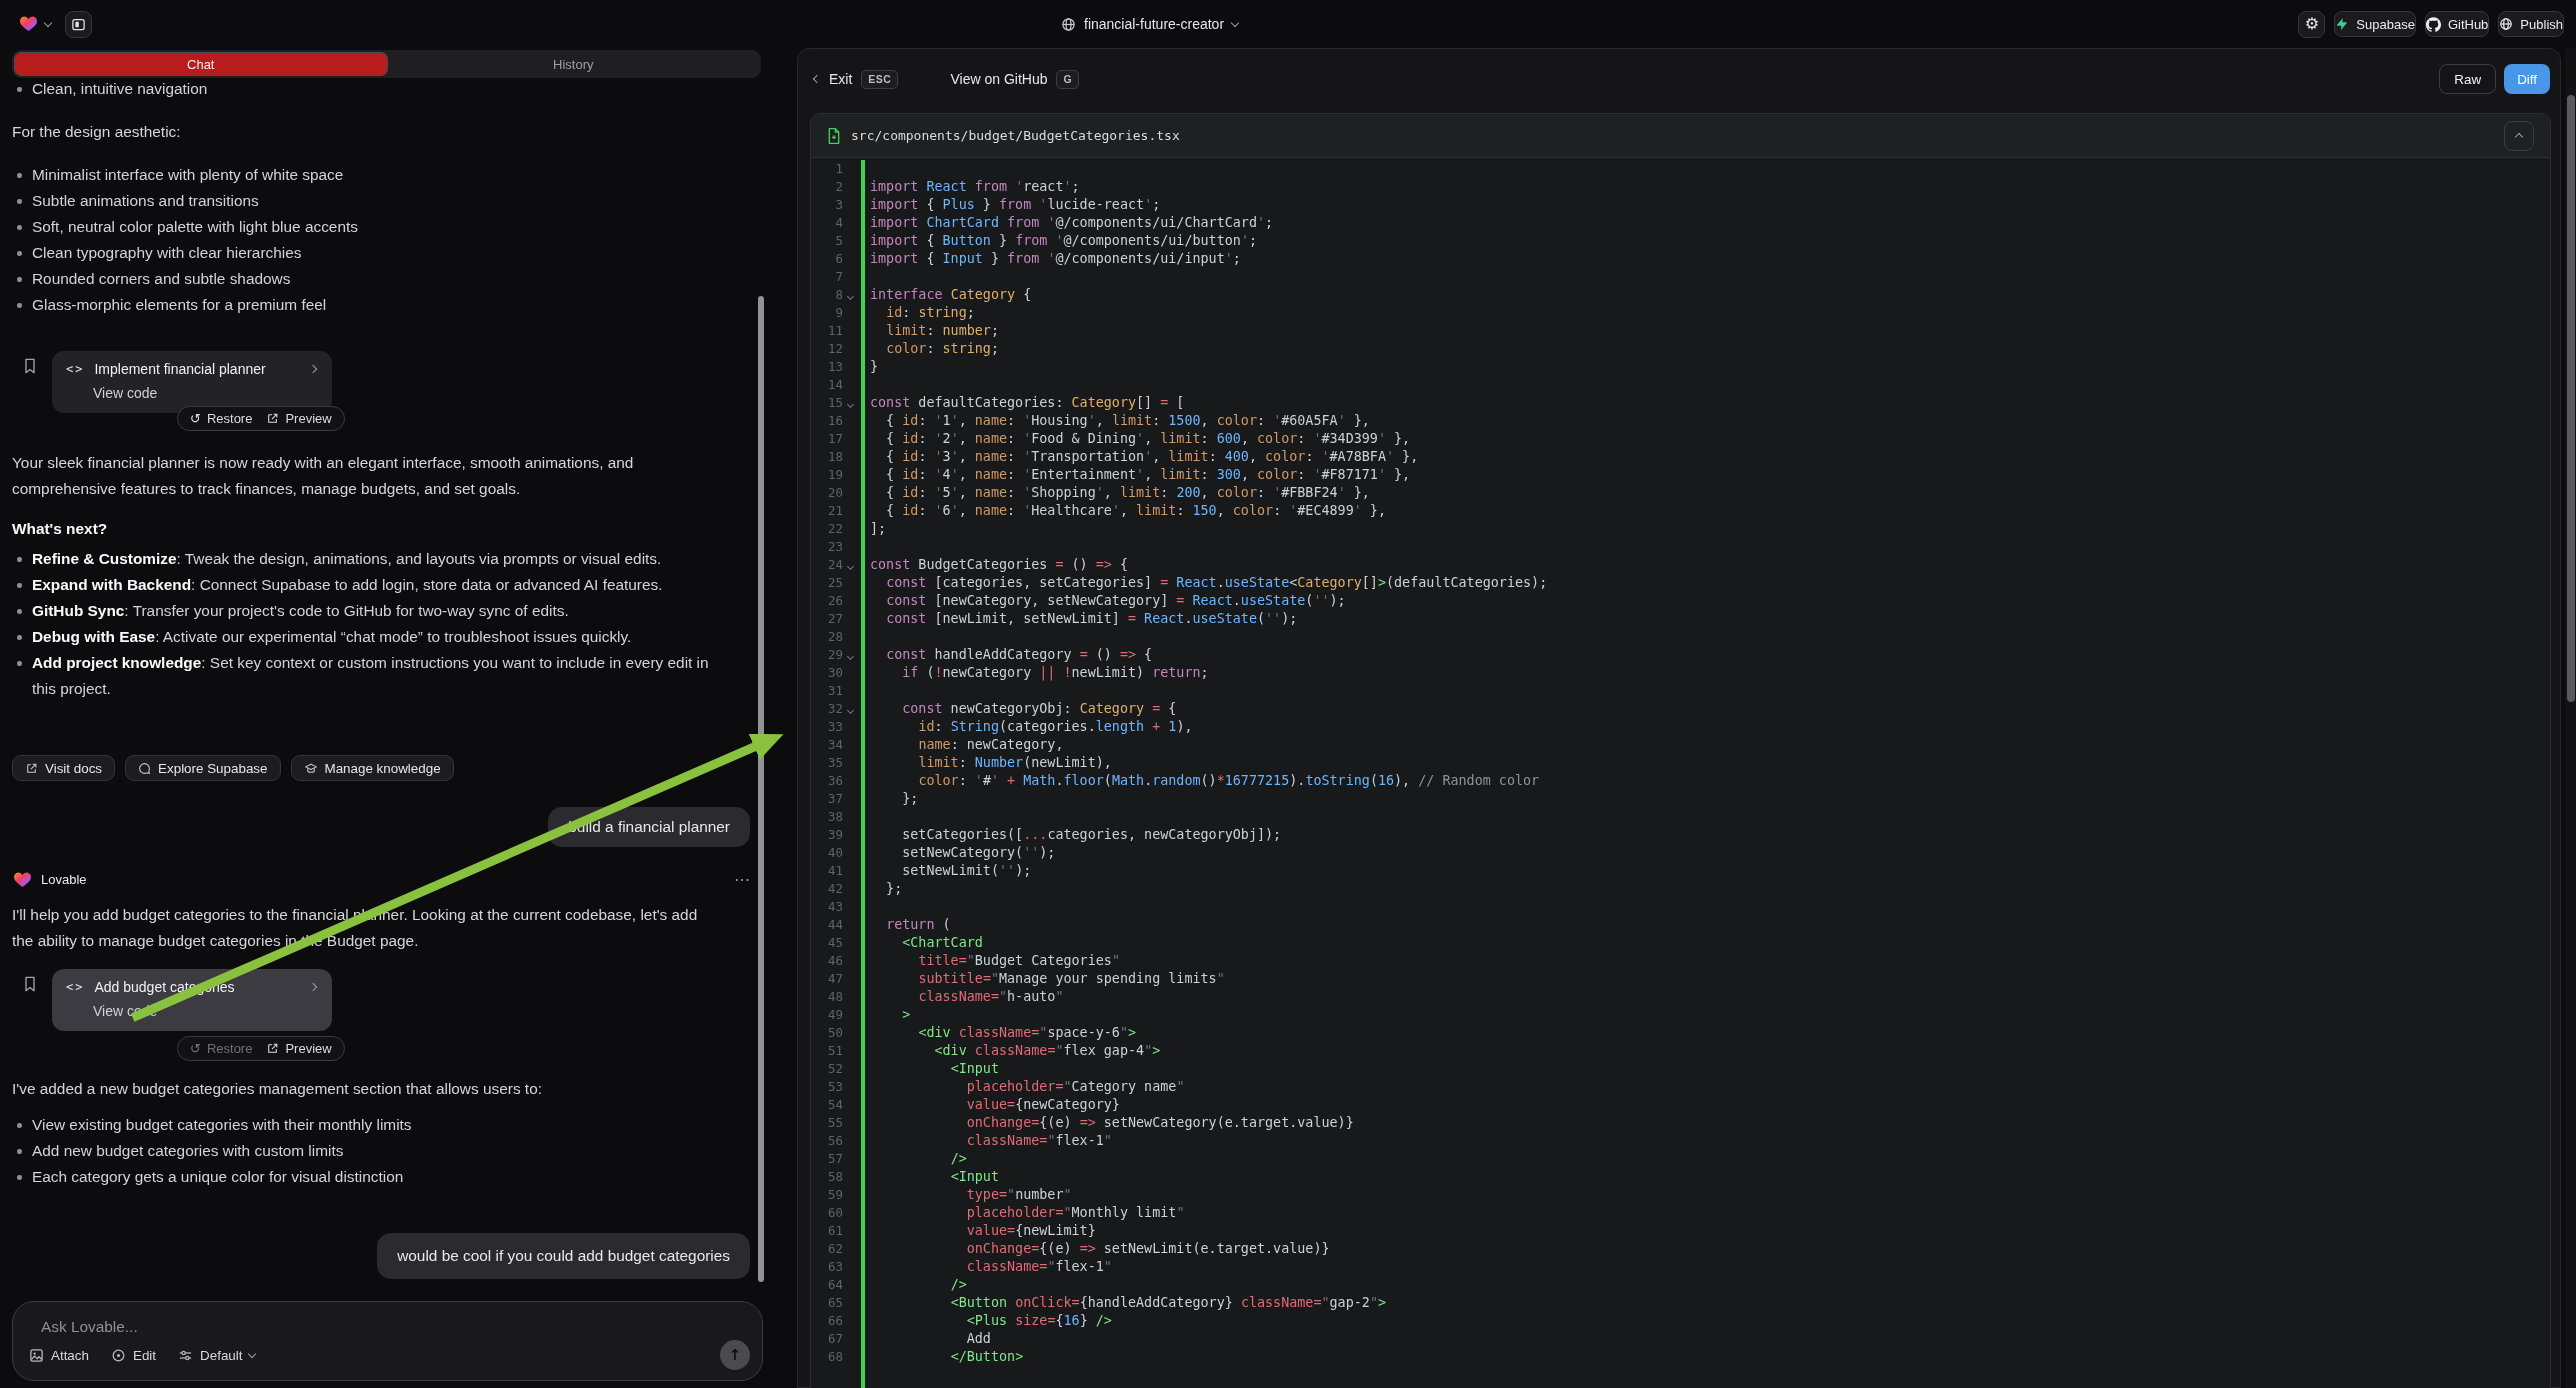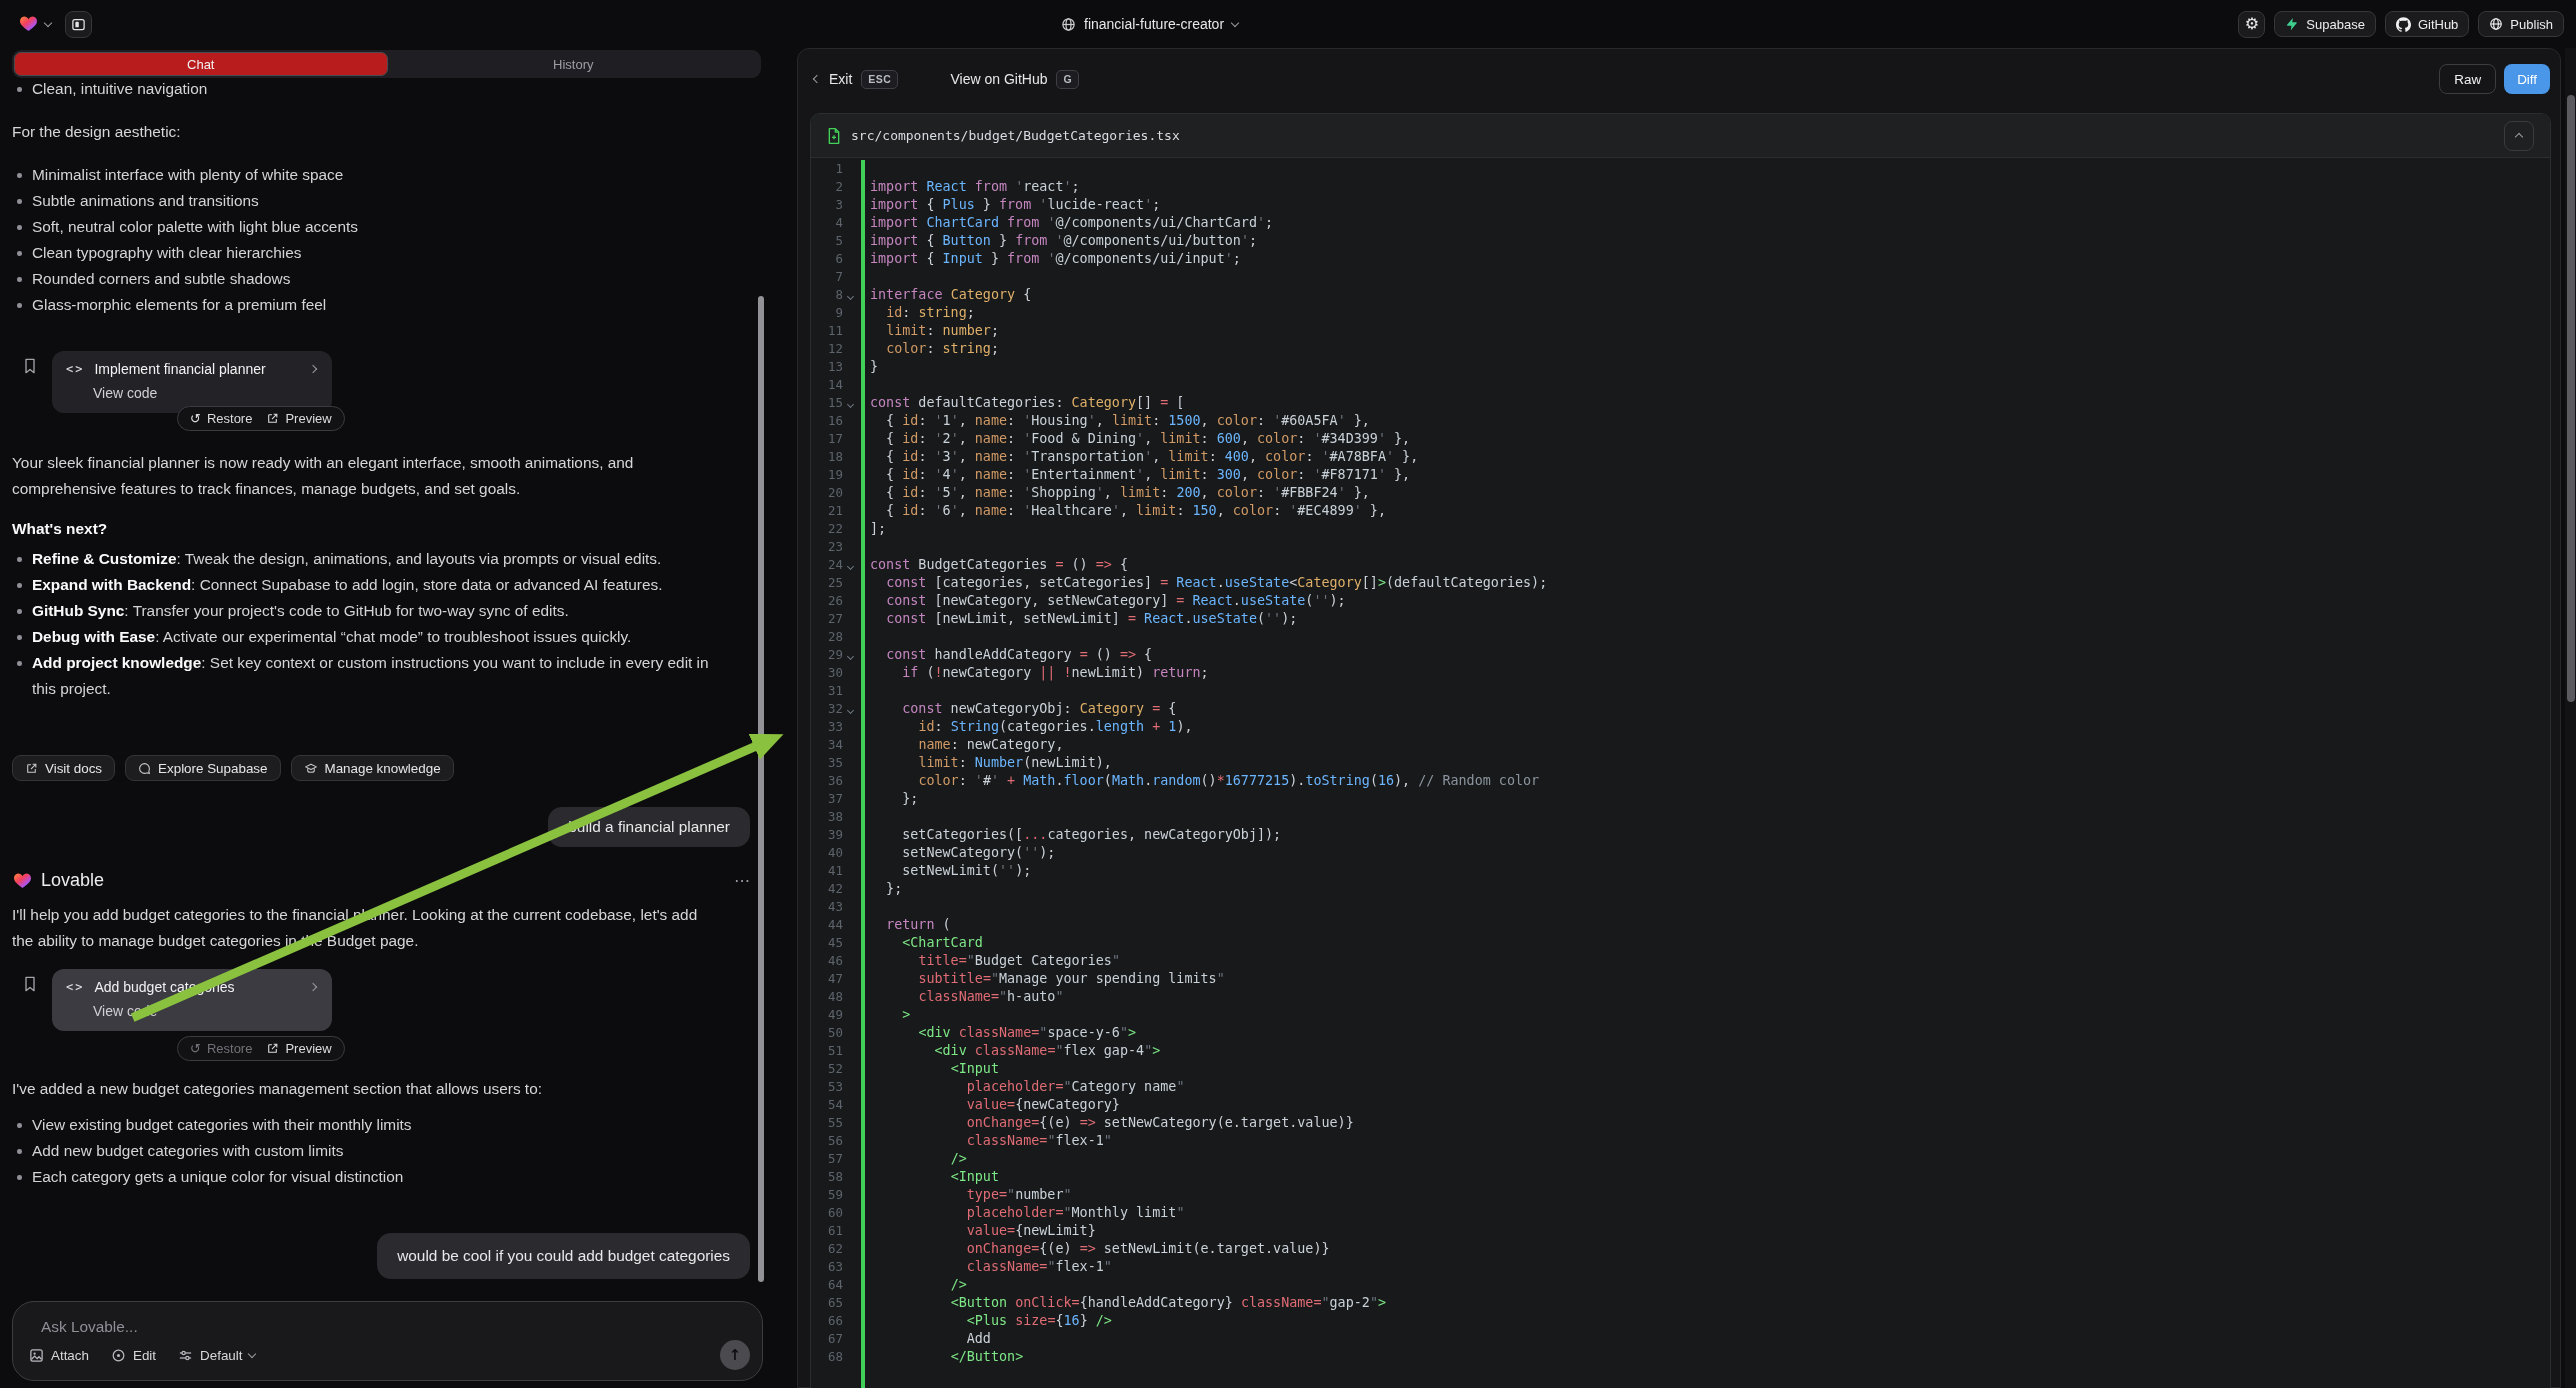--- a/index.html
+++ b/index.html
@@ -6,21 +6,21 @@
   html,body { width:2576px; height:1388px; overflow:hidden; }
   body { background:#0c0c0e; font-family:"Liberation Sans", sans-serif; color:#d6d6d9; position:relative; }
   .abs { position:absolute; }
 
   
   #topbar { position:absolute; left:0; top:0; width:2576px; height:48px; display:flex; align-items:center; }
   .tb-left { position:absolute; left:20px; top:0; height:48px; display:flex; align-items:center; gap:8px; }
   .tb-center { position:absolute; left:1061px; top:0; height:48px; display:flex; align-items:center; gap:8px; }
   .tb-right { position:absolute; right:12px; top:0; height:48px; display:flex; align-items:center; gap:9px; }
   .proj-name { font-size:14px; color:#e7e7ea; }
-  .tb-btn { display:flex; align-items:center; gap:7px; height:26px; padding:0 10px; background:#1b1b1e; border:1px solid #36363b; border-radius:8px; font-size:13px; color:#ececef; }
+  .tb-btn { display:flex; align-items:center; gap:7px; height:26px; padding:0 0; background:#1b1b1e; border:1px solid #36363b; border-radius:8px; font-size:13px; color:#ececef; }
   .icon-btn { width:27px; height:27px; display:flex; align-items:center; justify-content:center; background:#1b1b1e; border:1px solid #36363b; border-radius:8px; }
   .gear { font-family:"DejaVu Sans", sans-serif; font-size:16px; color:#e8e8ea; line-height:1; }
   .chev { display:inline-block; width:6px; height:6px; border:solid #9b9ba2; border-width:0 1.6px 1.6px 0; }
   .chev-down { transform:rotate(45deg); margin-top:-3px; }
   .chev-right { transform:rotate(-45deg); }
   .chev-left { transform:rotate(135deg); }
   .chev-up { transform:rotate(-135deg); margin-top:3px; }
 
   
   #chat-panel { position:absolute; left:0; top:48px; width:772px; height:1340px; }
@@ -45,21 +45,21 @@
   .pill .dim { color:#717178; }
   .ricon { font-family:"DejaVu Sans", sans-serif; font-size:13px; line-height:1; }
   .pill-item { display:flex; align-items:center; gap:6px; }
 
   .chips { position:absolute; left:12px; display:flex; gap:10px; }
   .chip { display:flex; align-items:center; gap:7px; height:26px; padding:0 12px; background:#1d1d20; border:1px solid #353539; border-radius:9px; font-size:13.4px; color:#e6e6e9; white-space:nowrap; }
 
   .bubble { position:absolute; right:22px; background:#2b2b2f; border-radius:14px; padding:11px 20px; font-size:15.4px; color:#e8e8ea; white-space:nowrap; z-index:2; }
 
   .agent-row { position:absolute; left:14px; width:737px; display:flex; align-items:center; gap:10px; }
-  .agent-name { font-size:18px; color:#ececef; }
+  .agent-name { font-size:13px; color:#ececef; }
   .more { margin-left:auto; color:#9b9ba2; font-family:"DejaVu Sans", sans-serif; font-size:16px; letter-spacing:1px; }
 
   #composer { position:absolute; left:12px; top:1253px; width:751px; height:80px; background:#19191c; border:1.5px solid #3c3c42; border-radius:22px; padding:16px 28px; z-index:6; }
   .composer-ph { font-size:15.4px; color:#8f8f97; }
   .composer-row { position:absolute; left:16px; right:12px; bottom:10px; display:flex; align-items:center; gap:22px; }
   .composer-act { display:flex; align-items:center; gap:7px; font-size:13.4px; color:#d8d8db; }
   .send-btn { margin-left:auto; width:30px; height:30px; border-radius:50%; background:#4a4a4f; display:flex; align-items:center; justify-content:center; }
   .send-arrow { font-family:"DejaVu Sans", sans-serif; font-size:15px; color:#101013; font-weight:bold; }
 
   #chat-scrollthumb { position:absolute; left:758px; top:248px; width:6px; height:986px; background:#ababaf; border-radius:3px; opacity:.85; }

